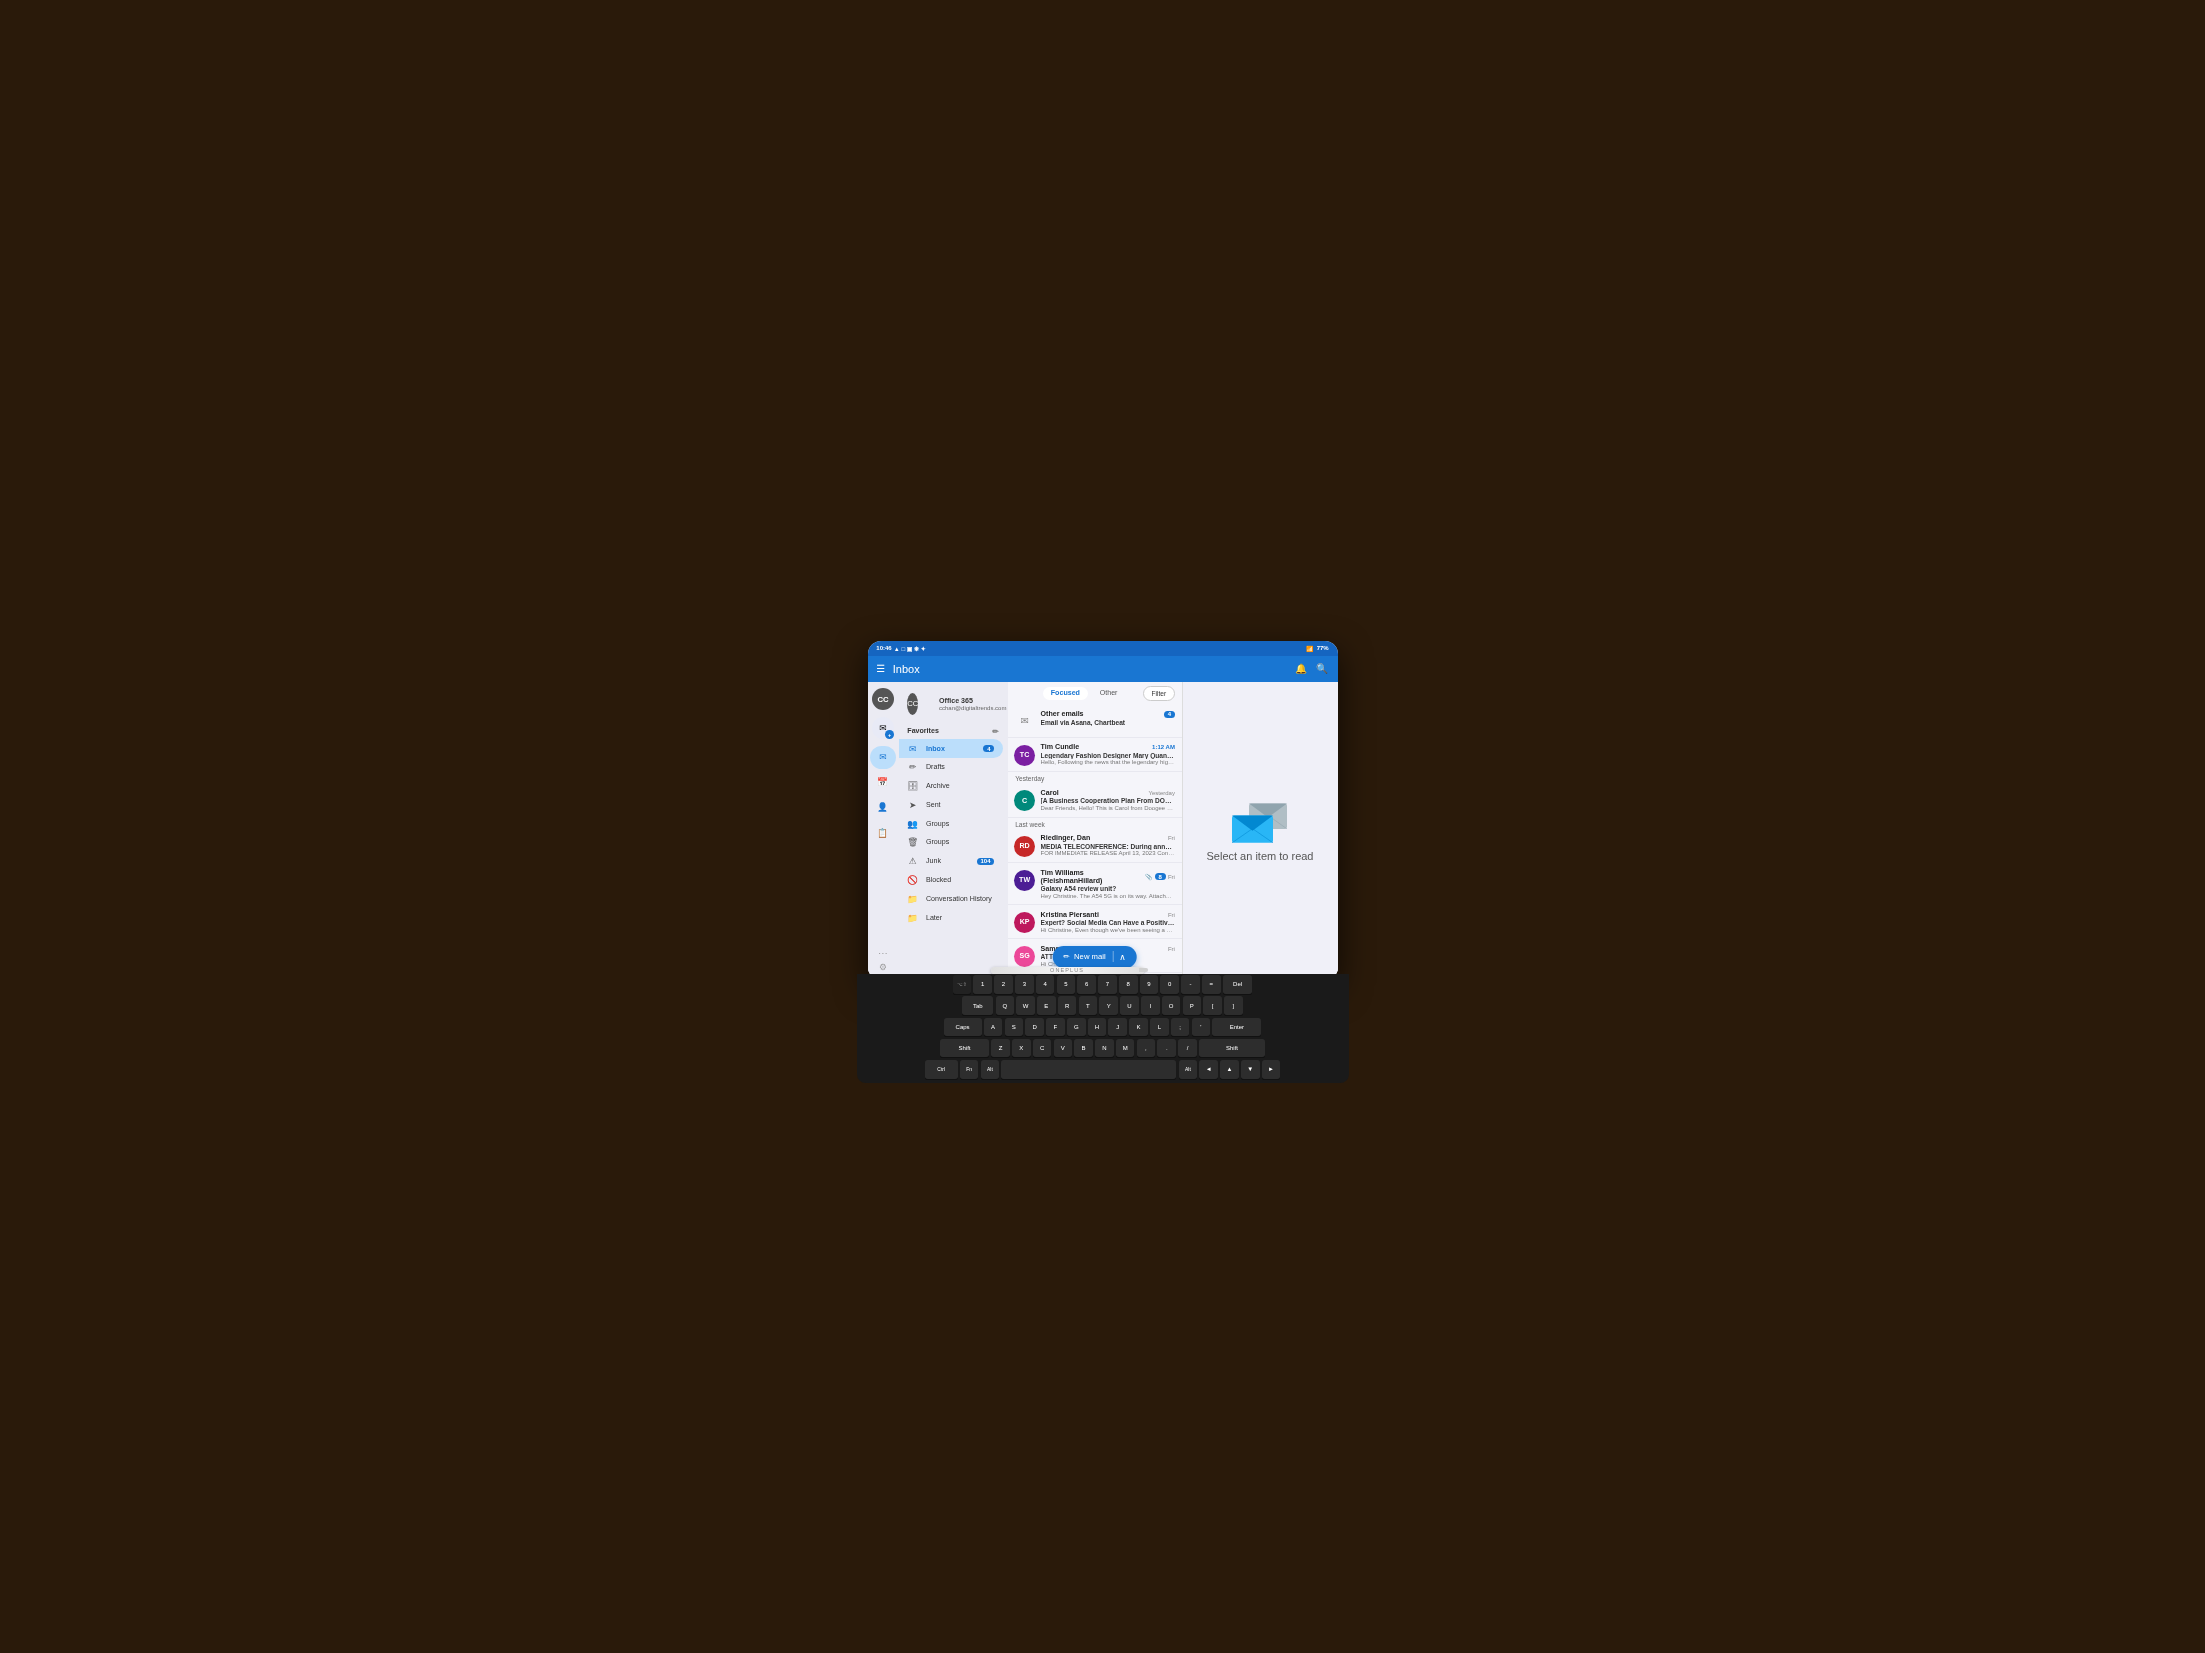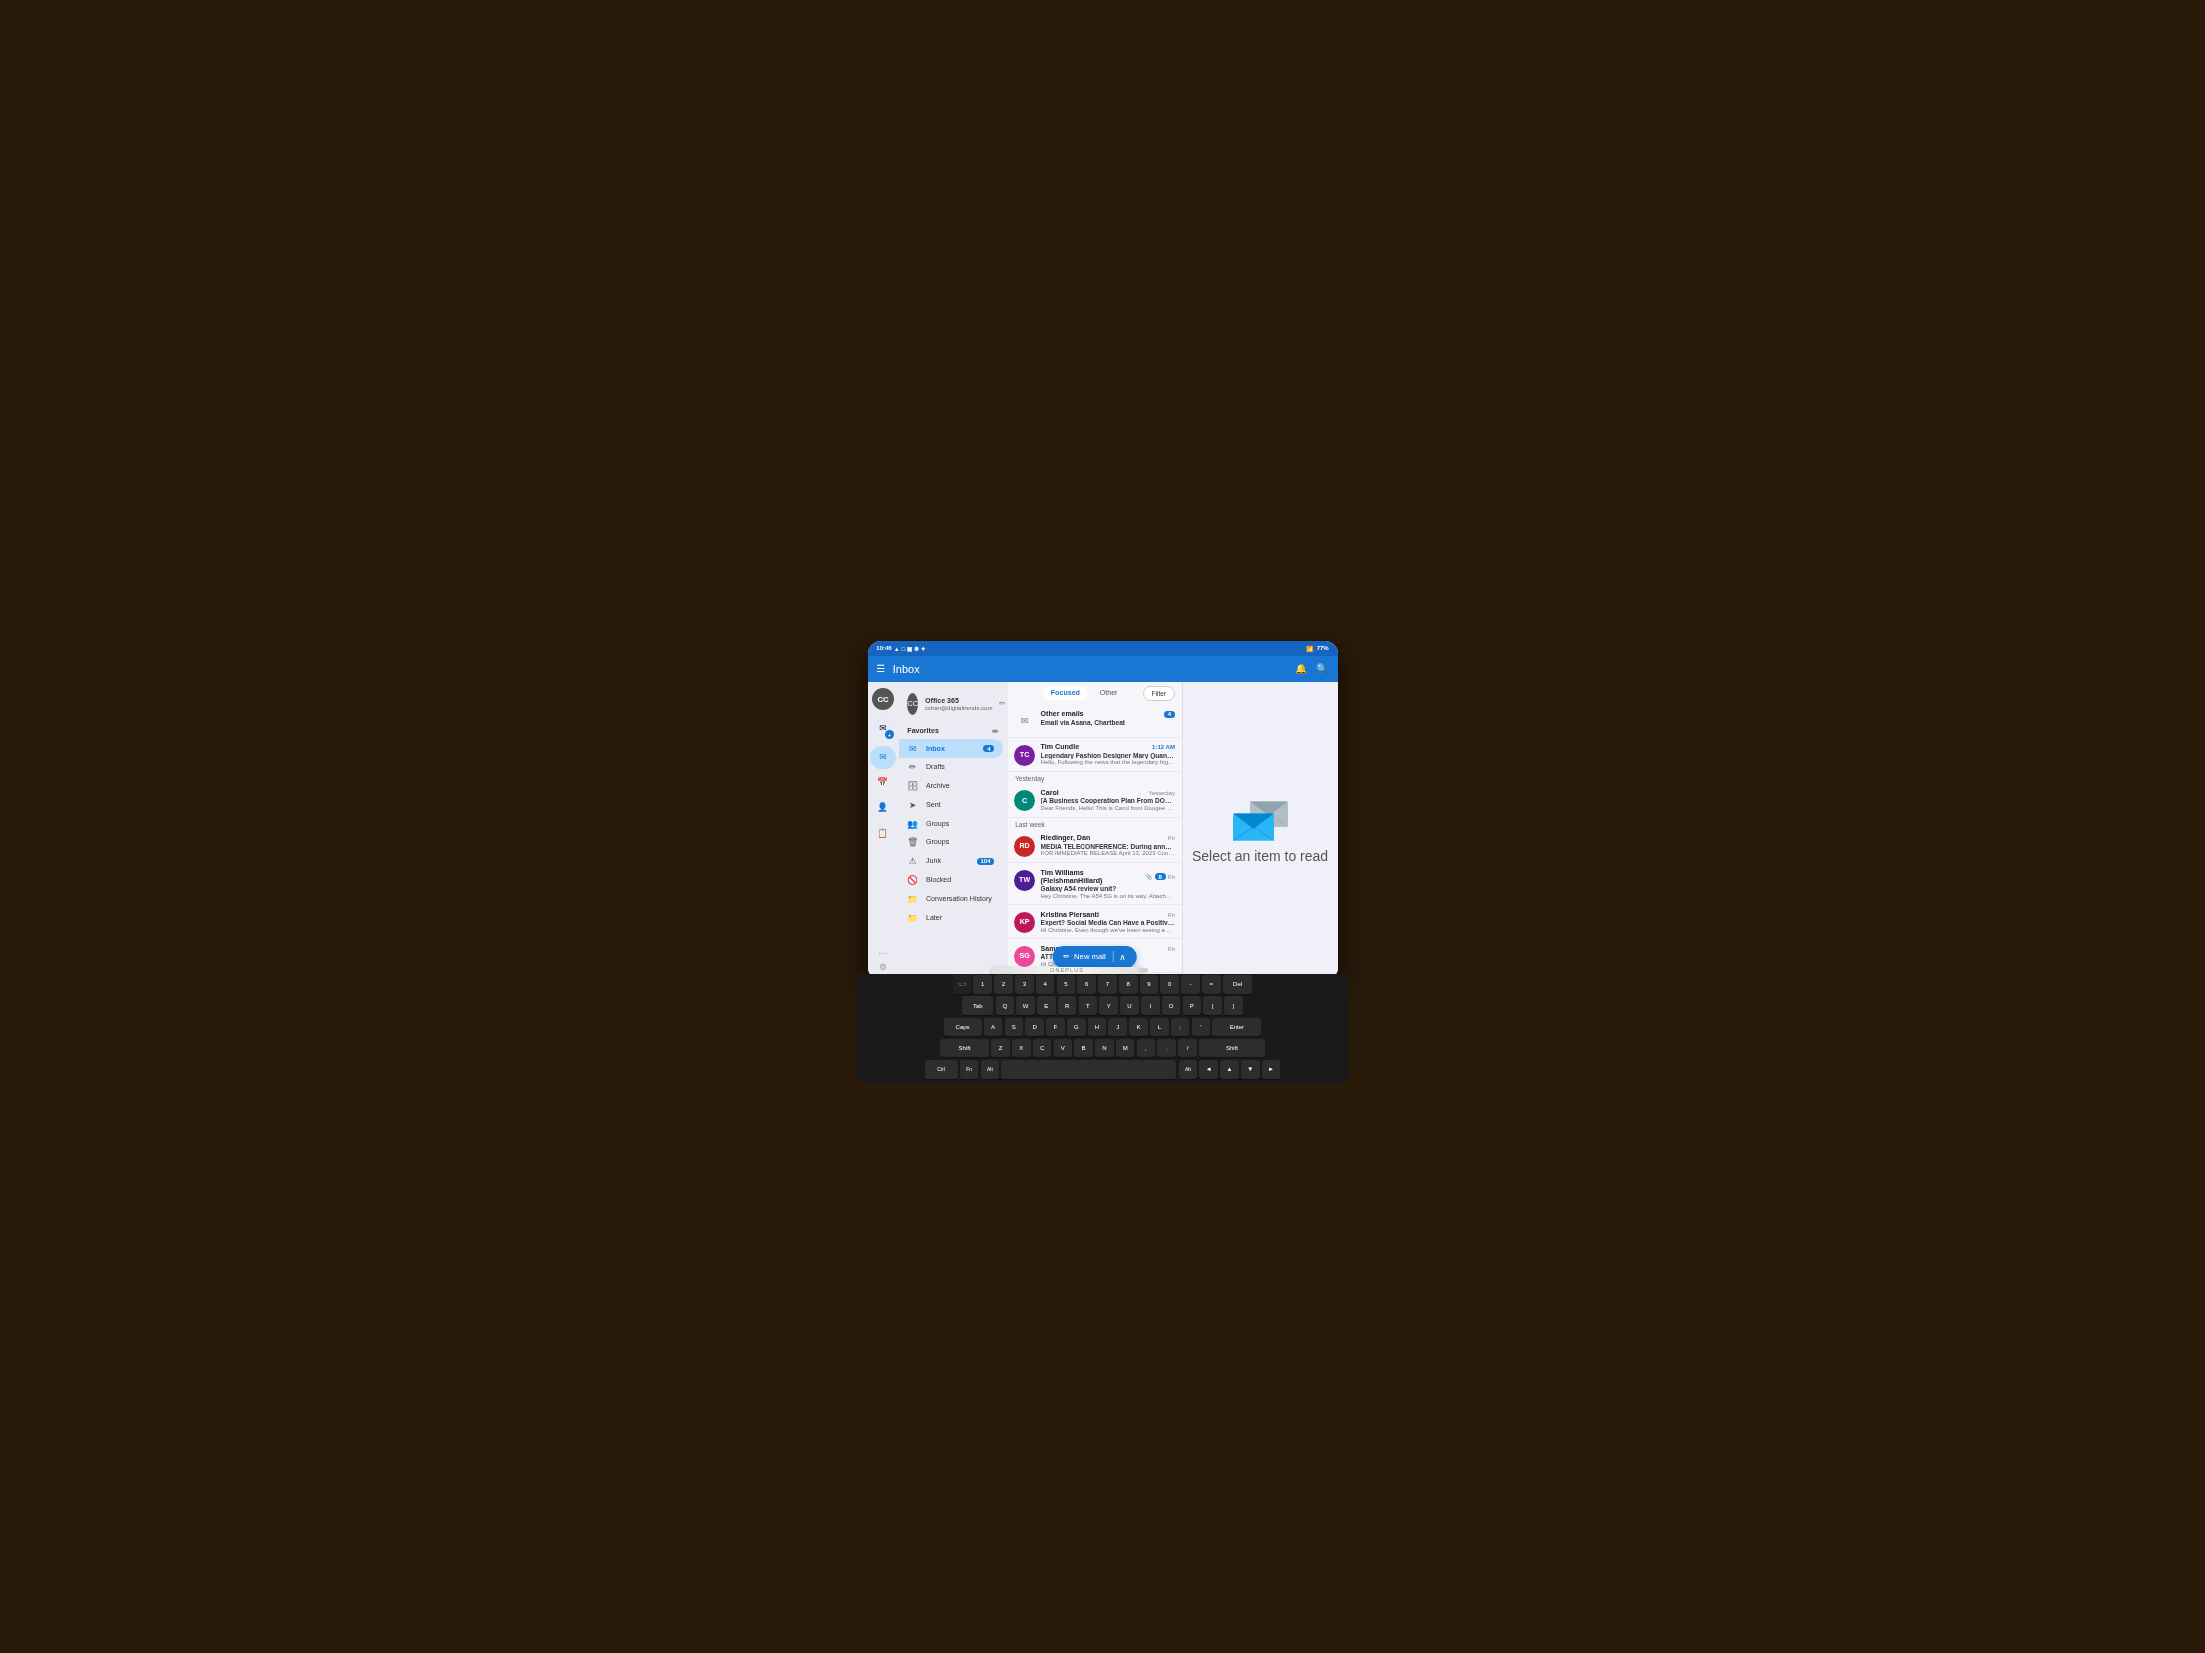--- a/index.html
+++ b/index.html
@@ -186,21 +186,21 @@
       height: 22px;
       border-radius: 50%;
       background: #555;
       display: flex;
       align-items: center;
       justify-content: center;
       color: white;
       font-size: 7.7px;
     }
 
-    .nav-account-info { flex: 1; }
+    .nav-account-info { flex: 1; margin-left: 14px; }
     .nav-account-name { font-size: 7.1px; font-weight: 600; color: #333; }
     .nav-account-email { font-size: 6px; color: #666; }
 
     .nav-section-header {
       display: flex;
       align-items: center;
       justify-content: space-between;
       padding: 3.3px 8.8px;
       font-size: 7.1px;
       font-weight: 600;
@@ -370,21 +370,21 @@
 
     .mail-icon-front {
       position: absolute;
       bottom: 0;
       left: 0;
       width: 41px;
       height: 32px;
     }
 
     .select-text {
-      font-size: 14px;
+      font-size: 11px;
       color: #555;
       font-weight: 400;
     }
 
     
     .new-mail-fab {
       position: absolute;
       bottom: 11px;
       left: 50%;
       transform: translateX(-50%);

